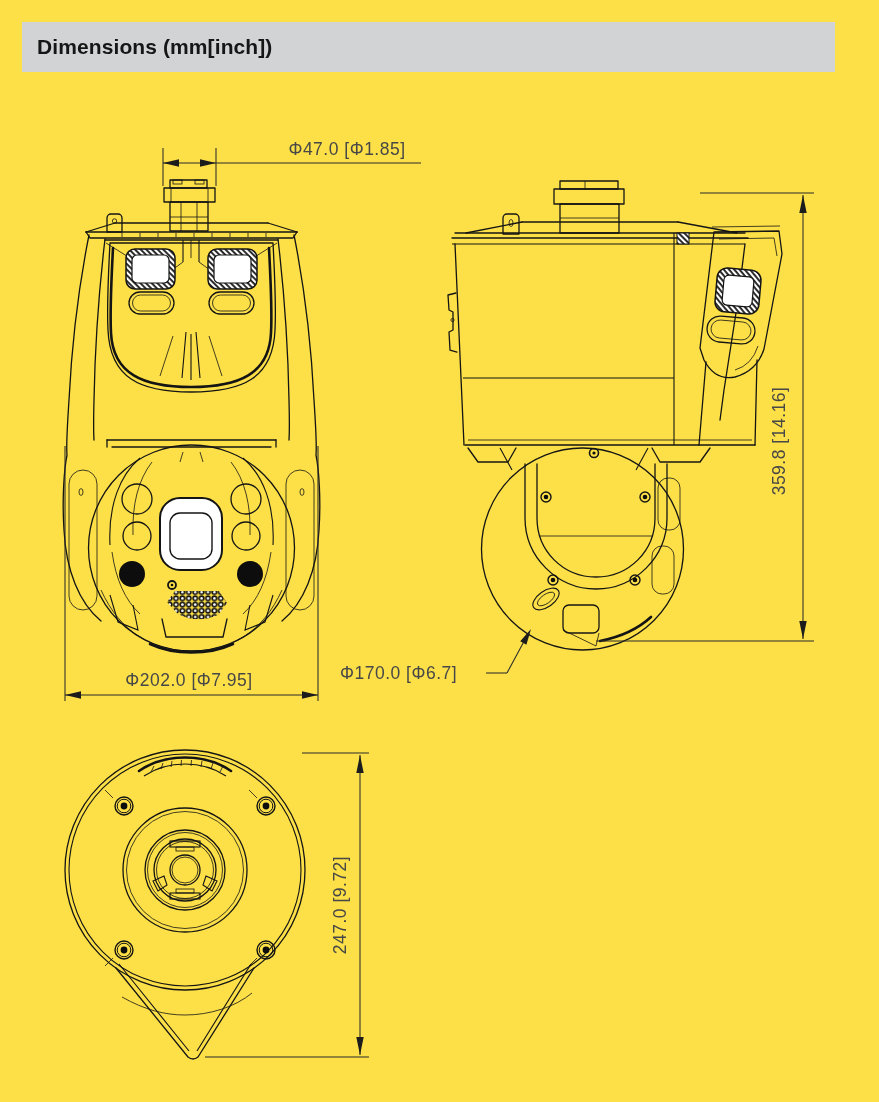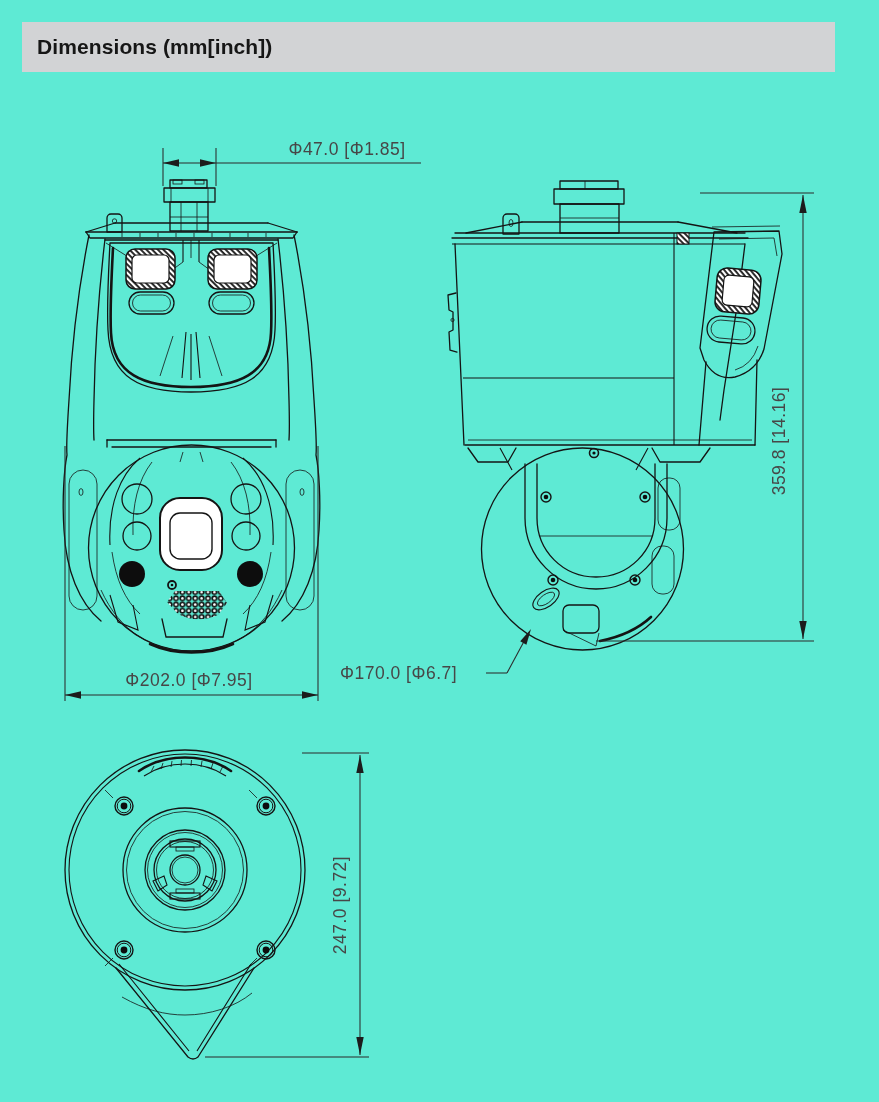--- a/index.html
+++ b/index.html
@@ -1,16 +1,16 @@
 <!DOCTYPE html>
 <html><head>
 <meta charset="utf-8">
 <style>
   html,body{margin:0;padding:0;background:#ffffff;}
-  .page{position:relative;width:879px;height:1102px;background:#5eead4;overflow:hidden;
+  .page{position:relative;width:879px;height:1102px;background:#fde047;overflow:hidden;
         font-family:"Liberation Sans",sans-serif;}
   .header-bar{position:absolute;left:22px;top:22px;width:813px;height:50px;
         background:#d2d3d5;box-sizing:border-box;padding-left:15px;
         display:flex;align-items:center;}
   .header-bar h1{margin:0;font-size:21px;font-weight:bold;color:#161616;
         font-family:"Liberation Sans",sans-serif;letter-spacing:0.1px;}
   svg{position:absolute;left:0;top:0;}
   .ln{stroke:#141414;stroke-width:1.3;fill:none;stroke-linejoin:round;stroke-linecap:round;}
   .thin{stroke:#141414;stroke-width:0.8;fill:none;}
   .med{stroke:#141414;stroke-width:1.1;fill:none;}

